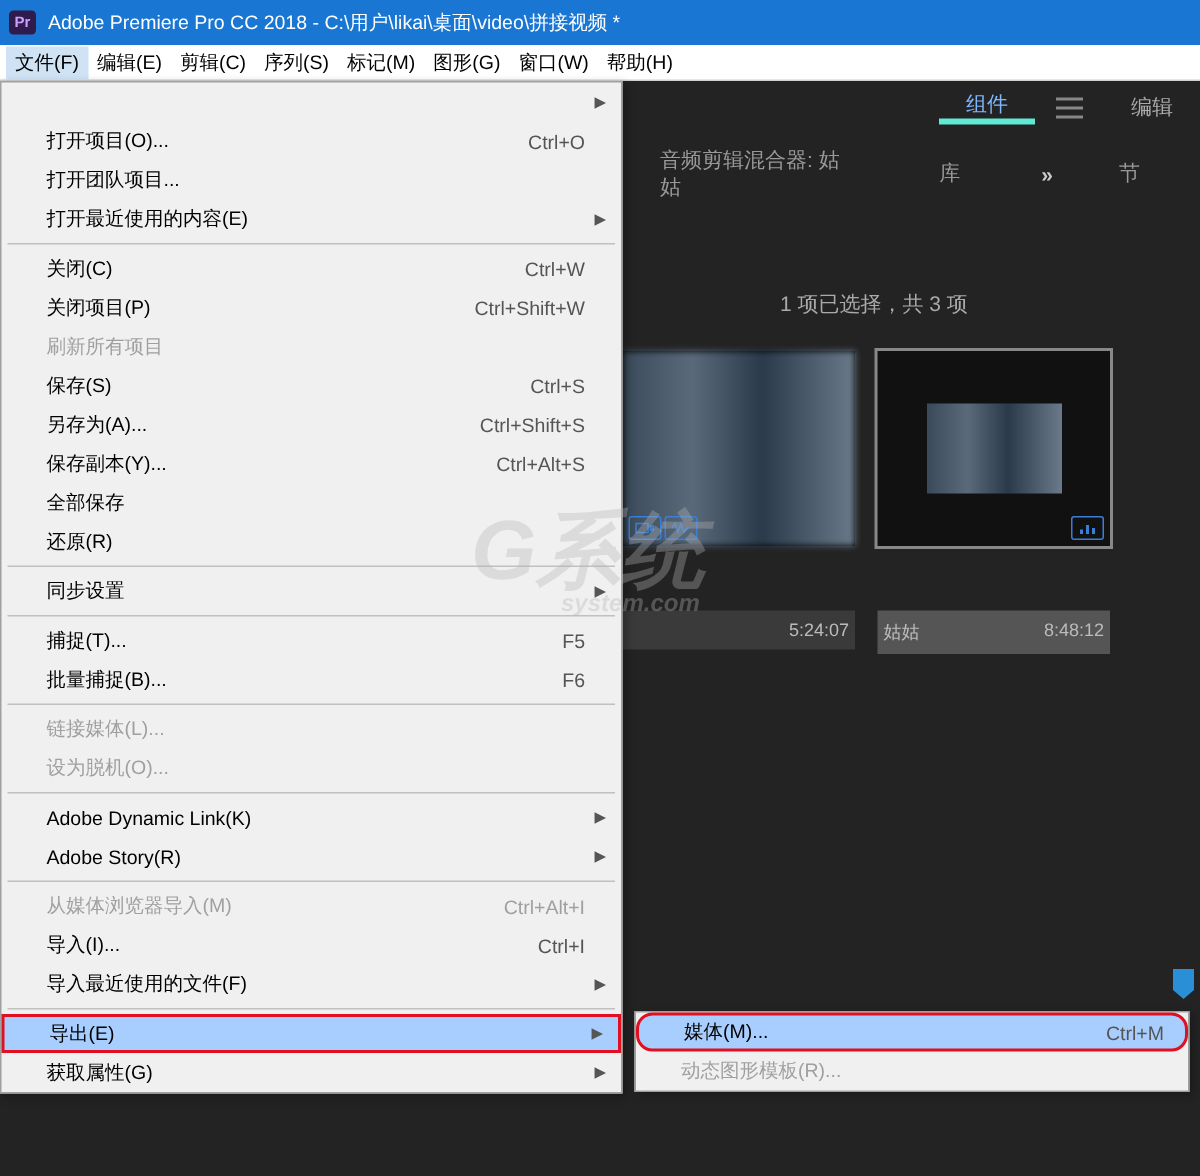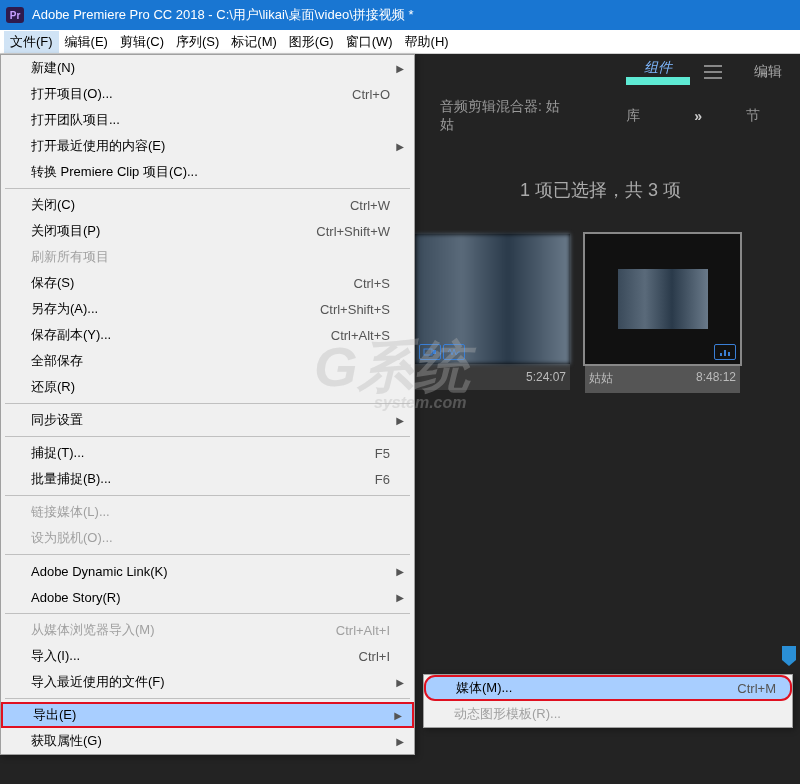--- a/index.html
+++ b/index.html
@@ -5,38 +5,38 @@
 * { margin: 0; padding: 0; box-sizing: border-box; font-family: "Microsoft YaHei", Arial, sans-serif; }
 body { width: 800px; height: 784px; background: #fff; overflow: hidden; position: relative; }
 .titlebar { background: #1976d2; height: 30px; display: flex; align-items: center; padding: 0 6px; color: #fff; font-size: 13px; }
 .logo { width: 18px; height: 16px; background: #2f1b4c; border-radius: 3px; display: flex; align-items: center; justify-content: center; font-size: 10px; font-weight: bold; color: #c9a0ff; margin-right: 8px; }
 .menubar { background: #fff; height: 24px; display: flex; align-items: center; padding: 0 4px; font-size: 13px; border-bottom: 1px solid #d0d0d0; }
 .menubar .mi { padding: 2px 6px; cursor: default; }
 .menubar .mi.active { background: #d0e3f5; }
 .workspace { position: absolute; top: 54px; left: 0; right: 0; bottom: 0; background: #232323; }
 .tabs-right { position: absolute; top: 0; right: 0; height: 36px; display: flex; align-items: center; color: #aaa; font-size: 14px; }
 .tabs-right .tab { padding: 0 18px; }
-.tabs-right .tab.active { color: #7fb8ff; border-bottom: 8px solid #5eead4; font-style: italic; }
+.tabs-right .tab.active { color: #7fb8ff; border-bottom: 4px solid #5eead4; }
 .tabs-burger { width: 18px; height: 14px; margin: 0 14px; display: flex; flex-direction: column; justify-content: space-between; }
 .tabs-burger span { height: 2px; background: #888; }
 .panel-header { position: absolute; top: 44px; left: 440px; right: 10px; color: #ccc; font-size: 14px; display: flex; align-items: center; gap: 24px; }
 .panel-header .ph-item { margin-right: 30px; color: #999; }
 .panel-header .more { margin-left: auto; color: #ccc; font-weight: bold; margin-right: 20px; }
-.status-line { position: absolute; top: 124px; left: 520px; color: #aaa; font-size: 18px; }
+.status-line { position: absolute; top: 140px; left: 520px; color: #aaa; font-size: 14px; }
 .thumbs { position: absolute; top: 180px; left: 415px; display: flex; gap: 15px; }
 .thumb { width: 155px; }
 .thumb-img { width: 155px; height: 130px; background: #000; position: relative; display: flex; align-items: center; justify-content: center; }
 .thumb-img.sel { outline: 2px solid #888; background: #111; }
 .thumb-frame { width: 90px; height: 60px; background: linear-gradient(90deg,#3a4a5a 0%,#5a6a7a 30%,#2a3a4a 60%,#6a7a8a 100%); position: relative; }
 .thumb-frame.blur { width: 155px; height: 130px; filter: blur(2px); }
 .badge-left { position: absolute; bottom: 4px; left: 4px; display: flex; gap: 2px; }
 .badge-right { position: absolute; bottom: 4px; right: 4px; }
 .badge { width: 22px; height: 16px; border: 1px solid #3a7fd6; border-radius: 2px; display: flex; align-items: center; justify-content: center; }
 .badge svg { width: 14px; height: 10px; }
-.thumb-meta { display: flex; justify-content: space-between; padding: 6px 4px; color: #bbb; font-size: 12px; background: #3a3a3a; }
+.thumb-meta { display: flex; justify-content: space-between; padding: 6px 4px; color: #bbb; font-size: 12px; background: #3a3a3a; margin-top: 43px; }
 .thumb.sel .thumb-meta { background: #555; gap: 20px; }
 .blue-mark { position: absolute; right: 2px; top: 590px; width: 18px; height: 24px; }
 .blue-mark svg { width: 18px; height: 24px; }
 .dropdown { position: absolute; top: 54px; left: 0; width: 415px; background: #f0f0f0; border: 1px solid #a0a0a0; box-shadow: 2px 2px 6px rgba(0,0,0,0.3); font-size: 13px; }
 .dropdown .row { display: flex; align-items: center; height: 26px; padding: 0 14px 0 30px; position: relative; }
 .dropdown .row.disabled { color: #a0a0a0; }
 .dropdown .row .lbl { flex: 1; }
 .dropdown .row .sc { color: #555; margin-right: 10px; }
 .dropdown .row.disabled .sc { color: #a0a0a0; }
 .dropdown .row .arrow { position: absolute; right: 10px; font-size: 10px; color: #555; }
@@ -134,36 +134,32 @@
 
   <div class="blue-mark">
     <svg viewBox="0 0 18 24">
         <path d="M2 2 H16 V16 L9 22 L2 16 Z" fill="#2a8fd6"></path>
       </svg>
   </div>
 </div>
 
 <div class="dropdown" id="file-menu">
     <div class="row">
-      <span class="lbl">新建(N)</span>
       <span class="arrow">▶</span>
     </div>
     <div class="row">
       <span class="lbl">打开项目(O)...</span>
       <span class="sc">Ctrl+O</span>
     </div>
     <div class="row">
       <span class="lbl">打开团队项目...</span>
     </div>
     <div class="row">
       <span class="lbl">打开最近使用的内容(E)</span>
       <span class="arrow">▶</span>
-    </div>
-    <div class="row">
-      <span class="lbl">转换 Premiere Clip 项目(C)...</span>
     </div>
     <div class="sep"></div>
     <div class="row">
       <span class="lbl">关闭(C)</span>
       <span class="sc">Ctrl+W</span>
     </div>
     <div class="row">
       <span class="lbl">关闭项目(P)</span>
       <span class="sc">Ctrl+Shift+W</span>
     </div>

